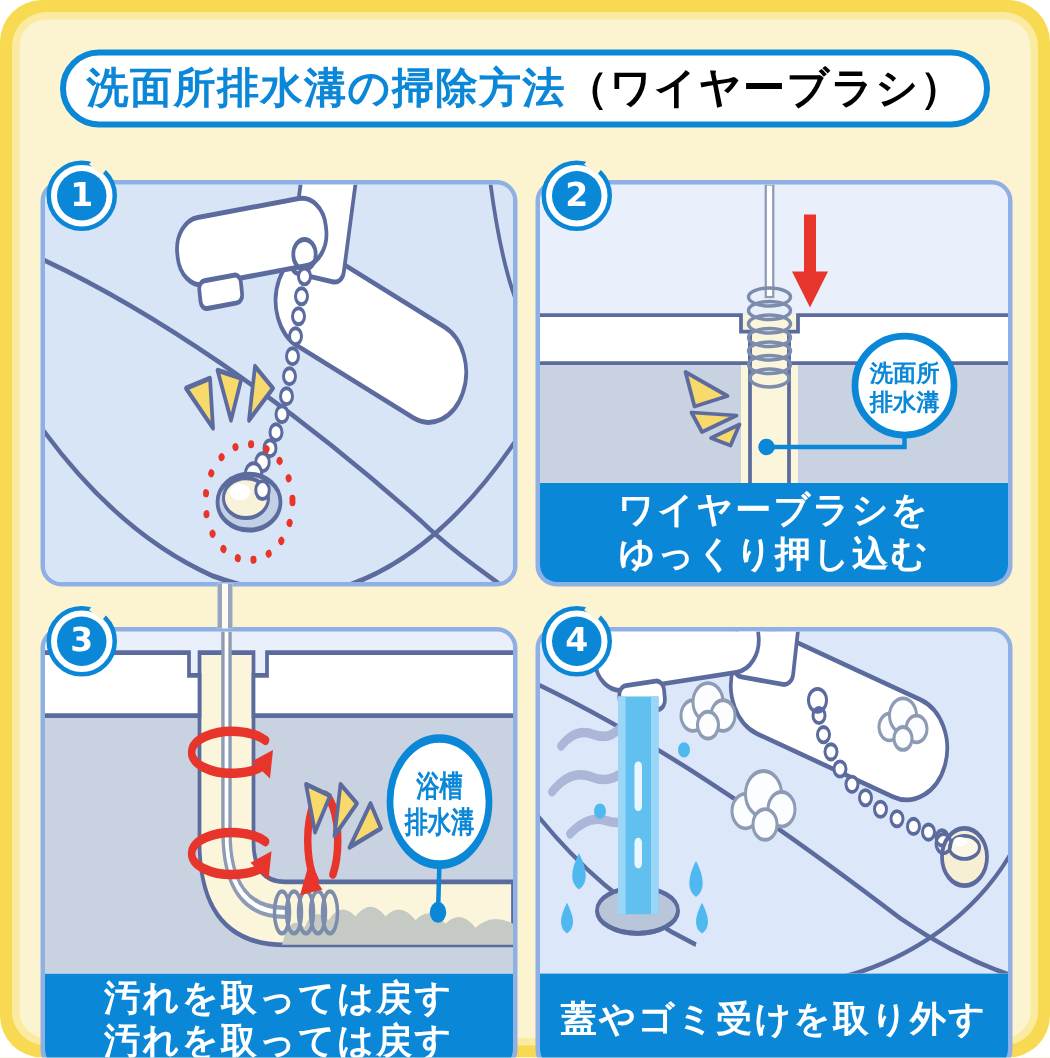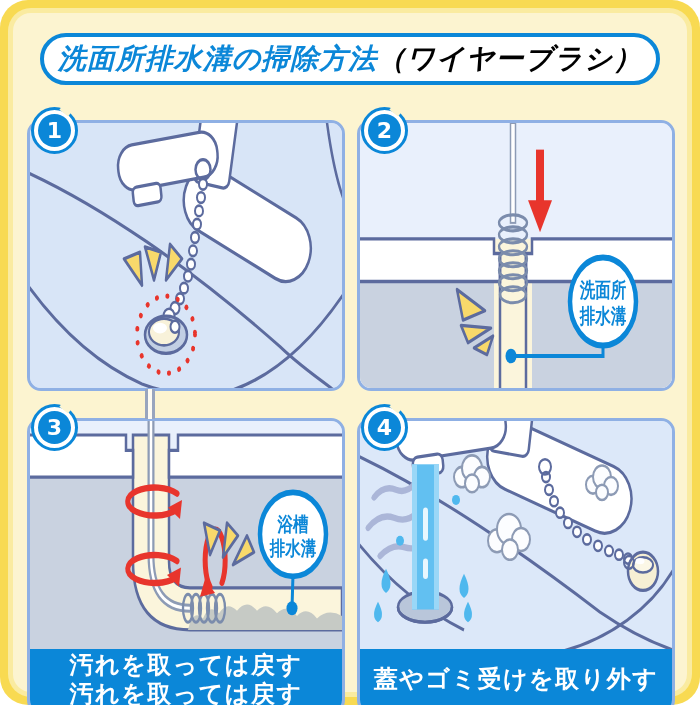--- a/index.html
+++ b/index.html
@@ -5,21 +5,21 @@
   html,body{margin:0;padding:0;}
   body{width:700px;height:705px;position:relative;background:#ffffff;
        font-family:"DejaVu Sans","Liberation Sans",sans-serif;font-weight:700;}
   *{box-sizing:border-box;}
   .frame{position:absolute;inset:0;background:#F8DA52;border-radius:28px;}
   .inner{position:absolute;inset:13px;background:#FCF4D0;border-radius:18px;
          box-shadow:0 0 0 5px #FAEBA0;}
   .title-pill{position:absolute;left:40px;top:33px;width:620px;height:52px;
               background:#ffffff;border:4px solid #0B87D8;border-radius:28px;
               display:flex;align-items:center;justify-content:center;
-              font-size:28px;letter-spacing:1px;white-space:nowrap;font-style:italic;}
+              font-size:28px;letter-spacing:1px;white-space:nowrap;}
   .title-main{color:#0B87D8;}
   .title-paren{color:#000000;}
   .panel{position:absolute;width:318px;border:3px solid #8FB0E4;border-radius:14px;
          overflow:hidden;display:flex;flex-direction:column;background:#D8E5F7;}
   .row1{top:120px;height:271px;}
   .row2{top:418px;height:296px;}
   .colL{left:27px;} .colR{left:357px;}
   .art{flex:1;position:relative;}
   .art svg{display:block;width:100%;height:100%;}
   .caption{background:#0B87D8;color:#ffffff;display:flex;flex-direction:column;
@@ -135,20 +135,24 @@
         </g>
         <g>
           <path d="M151,175 H243 V167" fill="none" stroke="#0B87D8" stroke-width="3"></path>
           <circle cx="151" cy="175" r="5.5" fill="#0B87D8"></circle>
           <circle cx="243" cy="134" r="33" fill="#ffffff" stroke="#0B87D8" stroke-width="4.5"></circle>
           <text class="lbl" x="243" y="131">洗面所</text>
           <text class="lbl" x="243" y="150">排水溝</text>
         </g>
       </svg>
     </div>
+    <div class="caption">
+      <span>ワイヤーブラシを</span>
+      <span>ゆっくり押し込む</span>
+    </div>
   </section>
 
   <section class="panel row2 colL">
     <div class="art">
       <svg viewBox="0 0 312 179" preserveAspectRatio="none">
         <rect x="0" y="0" width="312" height="179" fill="#E9F0FC"></rect>
         <rect x="0" y="44" width="312" height="135" fill="#C9D2E0"></rect>
         <path d="M103,11 L103,110 Q103,164 160,164 L312,164 L312,131 L160,131 Q139,131 139,110 L139,11 Z" fill="#FBF5DC" stroke="#5C6B9E" stroke-width="2.5"></path>
         <g fill="#ffffff" stroke="#5C6B9E" stroke-width="2.5">
           <path d="M-3,11 H96 V23 H103 V44 H-3 Z"></path>

